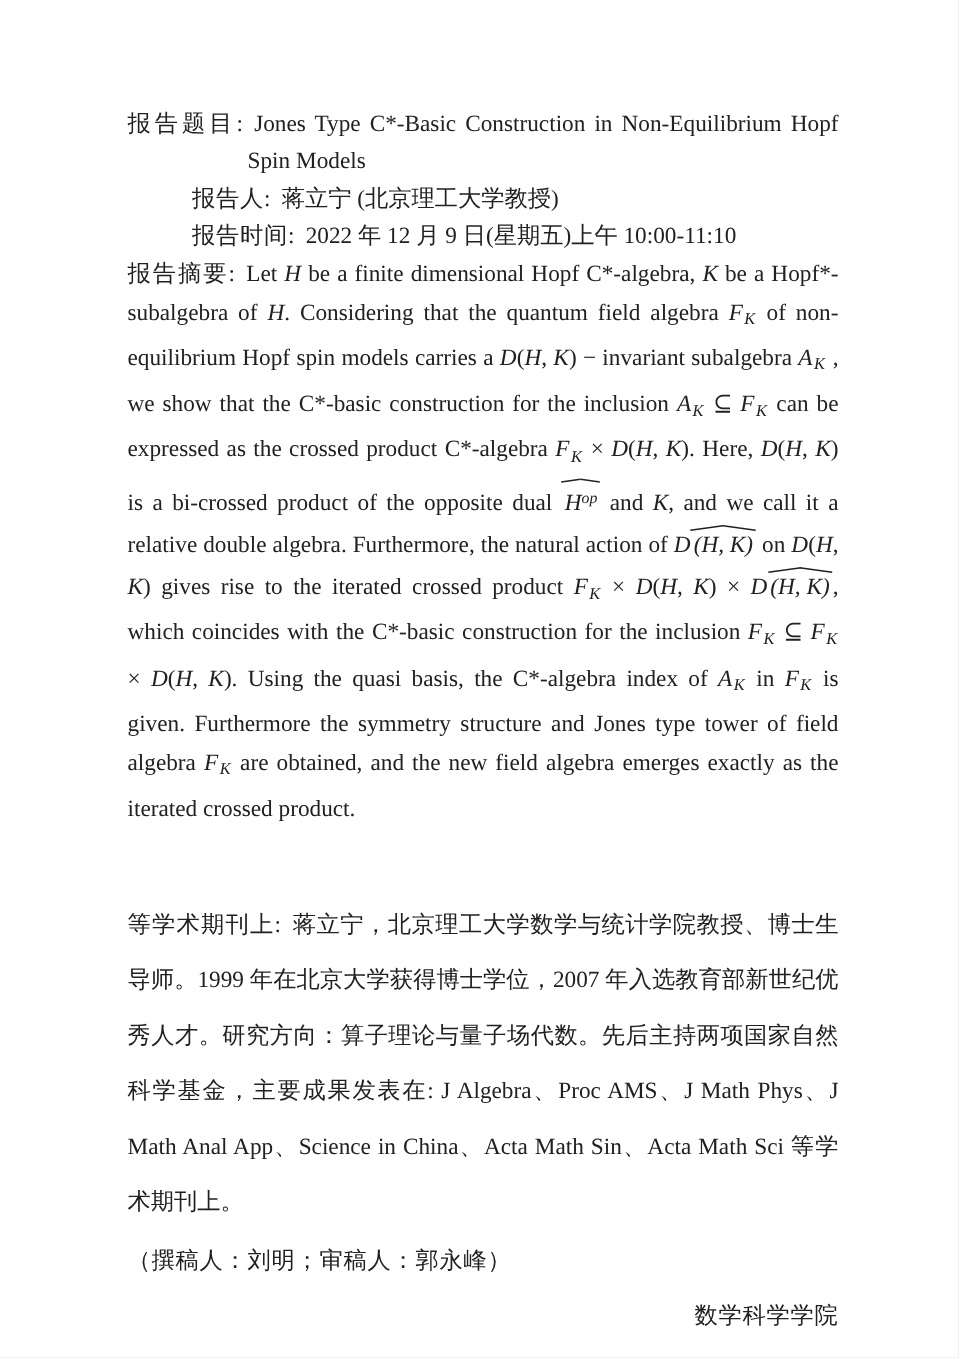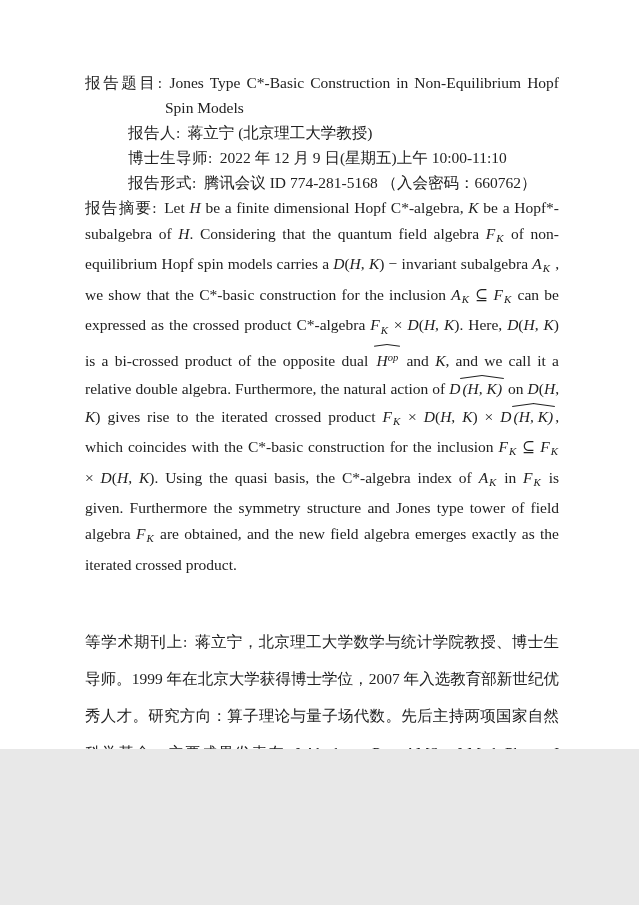--- a/index.html
+++ b/index.html
@@ -1,17 +1,17 @@
 <!DOCTYPE html>
 <html><head>
 <meta charset="utf-8">
 <style>
   html,body{margin:0;padding:0;background:#e8e8e8;}
   .page{
-    width:639px;height:749px;background:#ffffff;box-sizing:border-box;
+    width:639px;height:905px;background:#ffffff;box-sizing:border-box;
     padding:70px 80px 0 85px;margin:0;
     font-family:"Liberation Serif","DejaVu Serif",serif;
     color:#212121;font-size:15.5px;overflow:hidden;
   }
   p{margin:0;}
   .info-line{line-height:25px;text-align:justify;margin-left:43px;}
   .title-line{line-height:25px;text-align:justify;padding-left:80px;text-indent:-80px;}
   .label{margin-right:7px;letter-spacing:0.5px;}
   .abstract{line-height:25.6px;text-align:justify;}
   .bio{margin-top:46px;line-height:37px;text-align:justify;}
@@ -33,31 +33,29 @@
 
   <p class="title-line">
     <span class="label">报告题目:</span><span>Jones Type C*-Basic Construction in Non-Equilibrium Hopf Spin Models</span>
   </p>
 
   <p class="info-line">
     <span class="label">报告人:</span><span>蒋立宁 (北京理工大学教授)</span>
   </p>
 
   <p class="info-line">
-    <span class="label">博士生导师:</span><span>2022 年 12 月 9 日(星期五)上午 10:00-11:10</span>
+    <span class="label">报告时间:</span><span>2022 年 12 月 9 日(星期五)上午 10:00-11:10</span>
   </p>
 
-  <p class="info-line">
-    <span class="label">报告形式:</span><span>腾讯会议 ID  774-281-5168 （入会密码：660762）</span>
-  </p>
 
   <p class="abstract">
     <span class="label">报告摘要:</span><span>Let <span class="mi">H</span> be a finite dimensional Hopf C*-algebra, <span class="mi">K</span> be a Hopf*-subalgebra of <span class="mi">H</span>. Considering that the quantum field algebra <span class="mi">F</span><span class="msub">K</span> of non-equilibrium Hopf spin models carries a <span class="mi">D</span>(<span class="mi">H</span>, <span class="mi">K</span>) − invariant subalgebra <span class="mi">A</span><span class="msub">K</span> , we show that the C*-basic construction for the inclusion <span class="mi">A</span><span class="msub">K</span> ⊆ <span class="mi">F</span><span class="msub">K</span> can be expressed as the crossed product C*-algebra <span class="mi">F</span><span class="msub">K</span> × <span class="mi">D</span>(<span class="mi">H</span>, <span class="mi">K</span>). Here, <span class="mi">D</span>(<span class="mi">H</span>, <span class="mi">K</span>) is a bi-crossed product of the opposite dual <span class="widehat"><span class="mi">H</span><span class="msup">op</span></span> and <span class="mi">K</span>, and we call it a relative double algebra. Furthermore, the natural action of <span class="mi">D</span><span class="widehat">(<span class="mi">H</span>, <span class="mi">K</span>)</span> on <span class="mi">D</span>(<span class="mi">H</span>, <span class="mi">K</span>) gives rise to the iterated crossed product <span class="mi">F</span><span class="msub">K</span> × <span class="mi">D</span>(<span class="mi">H</span>, <span class="mi">K</span>) × <span class="mi">D</span><span class="widehat">(<span class="mi">H</span>, <span class="mi">K</span>)</span>, which coincides with the C*-basic construction for the inclusion <span class="mi">F</span><span class="msub">K</span> ⊆ <span class="mi">F</span><span class="msub">K</span> × <span class="mi">D</span>(<span class="mi">H</span>, <span class="mi">K</span>). Using the quasi basis, the C*-algebra index of <span class="mi">A</span><span class="msub">K</span> in <span class="mi">F</span><span class="msub">K</span> is given. Furthermore the symmetry structure and Jones type tower of field algebra <span class="mi">F</span><span class="msub">K</span> are obtained, and the new field algebra emerges exactly as the iterated crossed product.</span>
   </p>
 
   <p class="bio">
     <span class="label">等学术期刊上:</span><span>蒋立宁，北京理工大学数学与统计学院教授、博士生导师。1999 年在北京大学获得博士学位，2007 年入选教育部新世纪优秀人才。研究方向：算子理论与量子场代数。先后主持两项国家自然科学基金，主要成果发表在: J Algebra、Proc AMS、J Math Phys、J Math Anal App、Science in China、Acta Math Sin、Acta Math Sci 等学术期刊上。</span>
   </p>
 
+  <p class="credits">（撰稿人：刘明；审稿人：郭永峰）</p>
 
   <p class="footer">数学科学学院</p>
 
 </div>
 
 </body></html>

